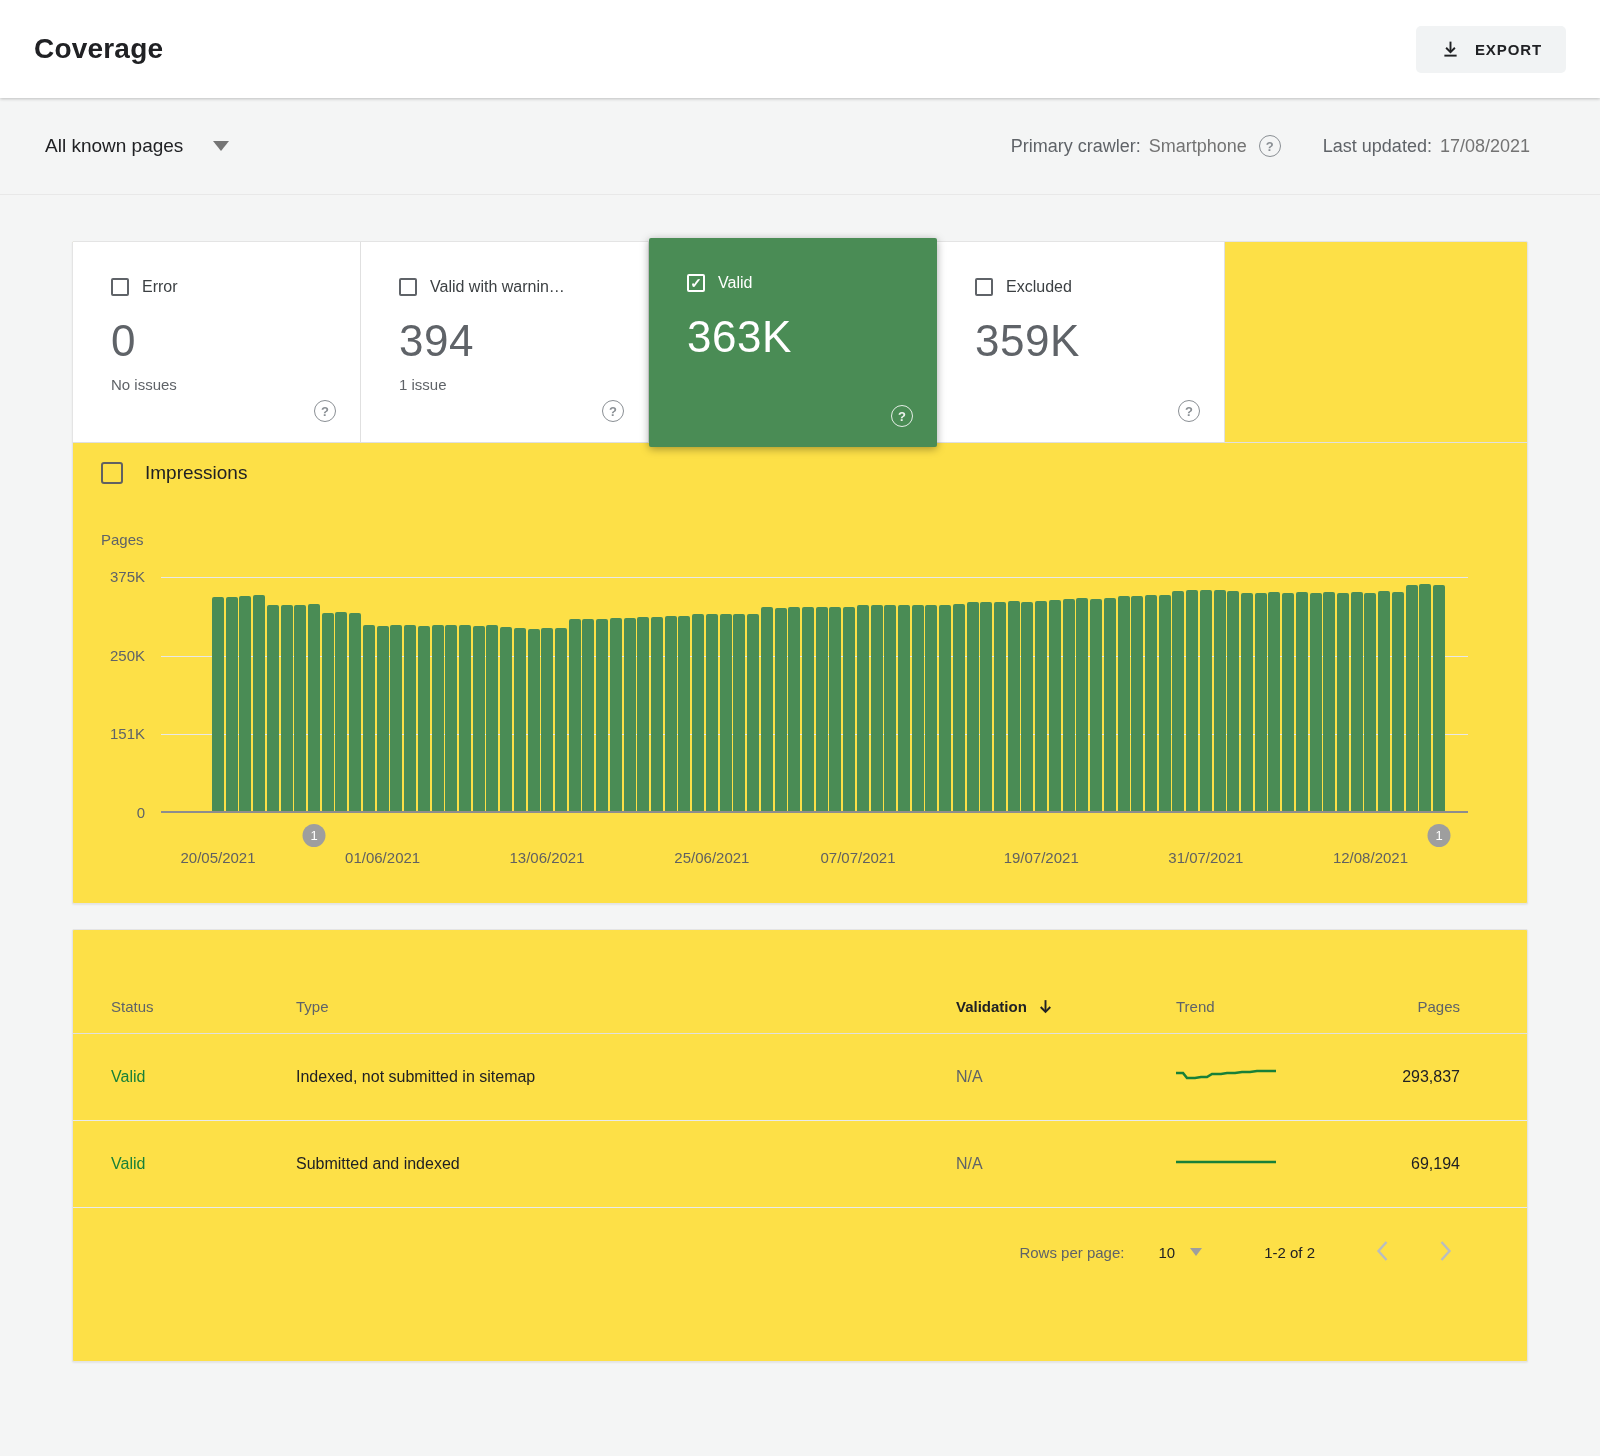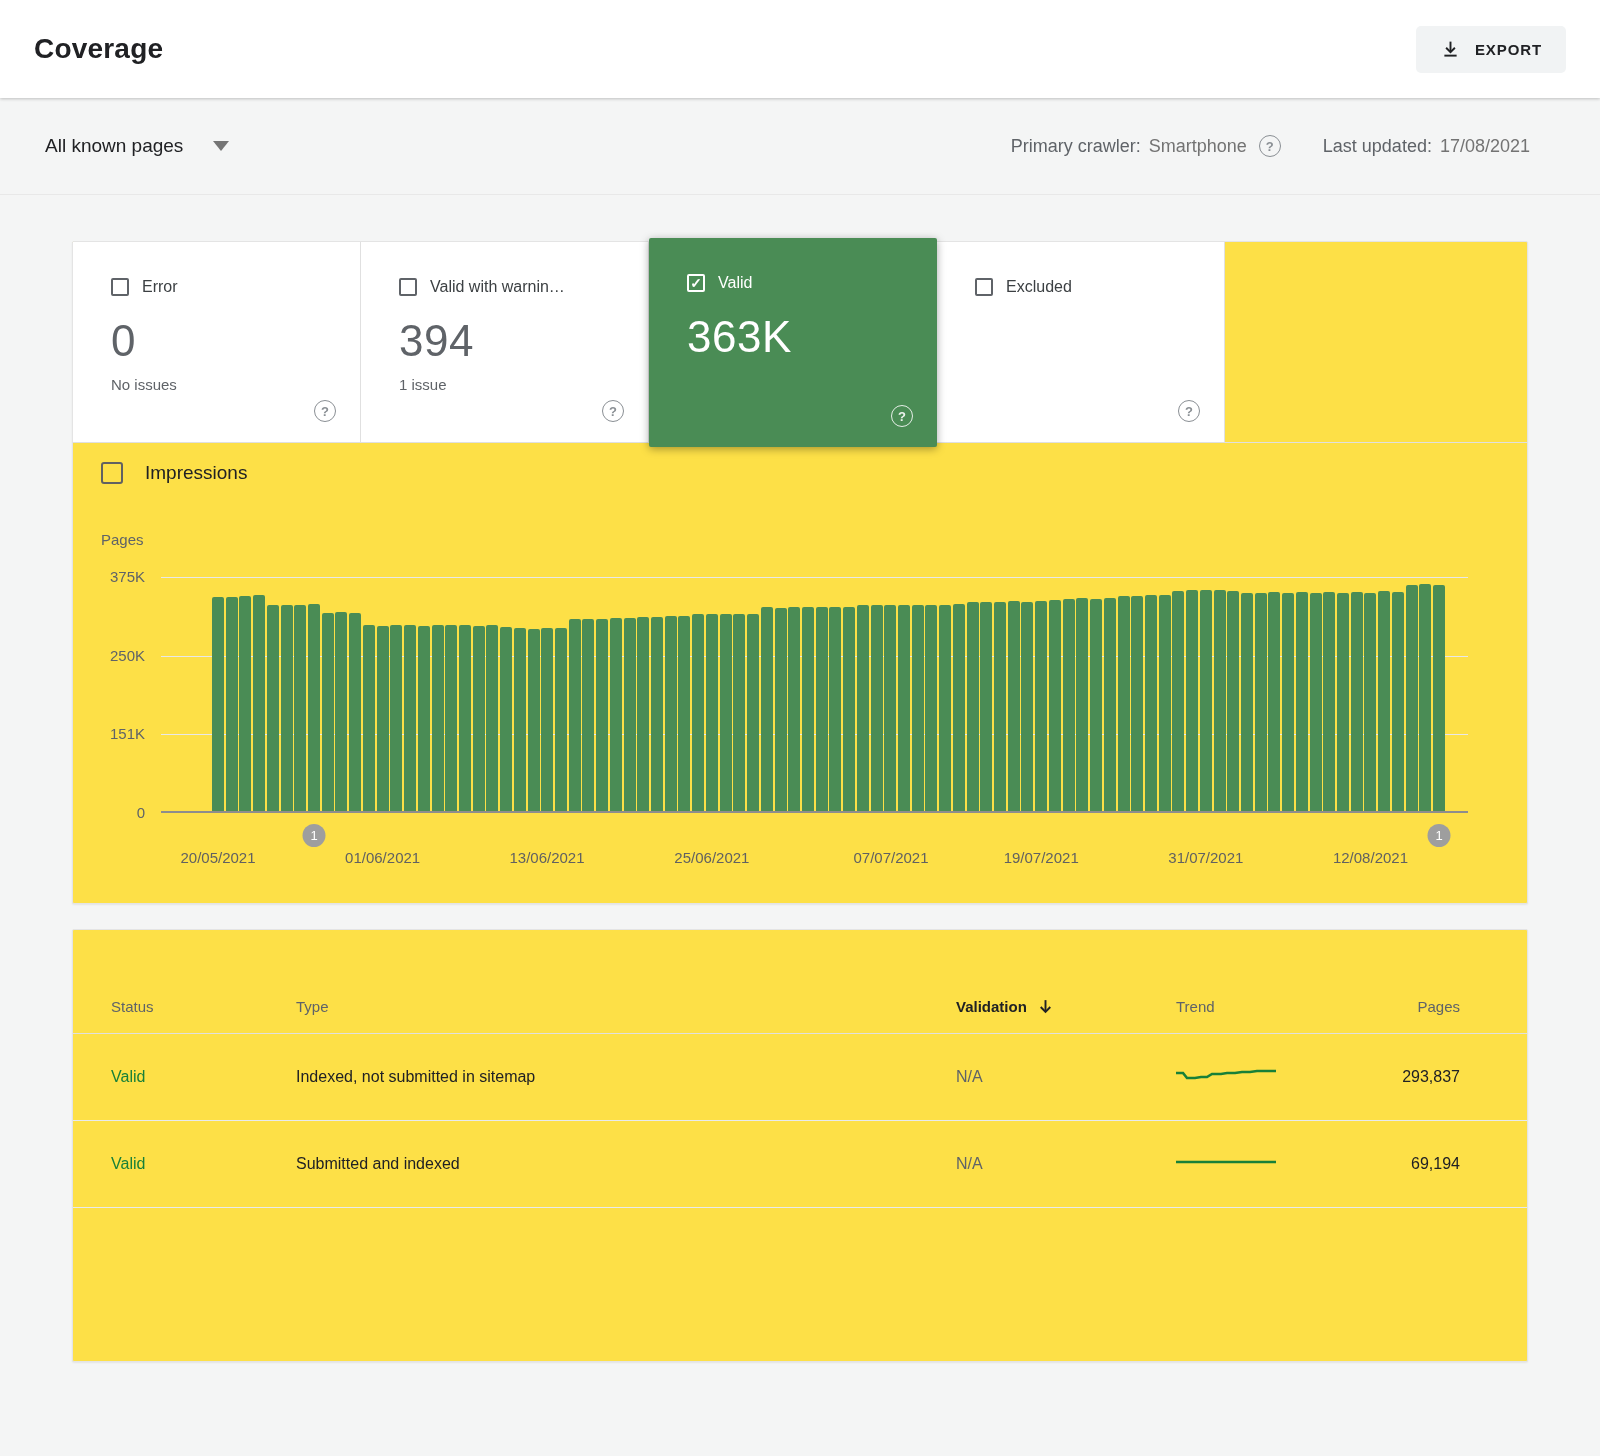--- a/index.html
+++ b/index.html
@@ -183,20 +183,21 @@
         <div class="tile-value">363K</div>
         <div class="tile-sub"></div>
         <span class="help tile-help">?</span>
       </div>
 
       <div class="tile">
         <div class="tile-top">
           <span class="cb"></span>
           <span class="tile-label">Excluded</span>
         </div>
+        <div class="tile-value">359K</div>
         <div class="tile-sub"></div>
         <span class="help tile-help">?</span>
       </div>
 
       <div class="tiles-filler"></div>
     </div>
 
     <div class="chart-section">
       <div class="impressions">
         <span class="cb"></span>
@@ -299,21 +300,21 @@
           <div class="bar" style="left: 1203.48px; width: 12px; height: 218.267px; background: rgb(74, 140, 85);"></div>
           <div class="bar" style="left: 1217.2px; width: 12px; height: 219.525px; background: rgb(74, 140, 85);"></div>
           <div class="bar" style="left: 1230.92px; width: 12px; height: 218.896px; background: rgb(74, 140, 85);"></div>
           <div class="bar" style="left: 1244.64px; width: 12px; height: 226.448px; background: rgb(74, 140, 85);"></div>
           <div class="bar" style="left: 1258.36px; width: 12px; height: 227.077px; background: rgb(74, 140, 85);"></div>
           <div class="bar" style="left: 1272.08px; width: 12px; height: 226.448px; background: rgb(74, 140, 85);"></div>
           <div class="xtick" style="left: 57px;">20/05/2021</div>
           <div class="xtick" style="left: 221.64px;">01/06/2021</div>
           <div class="xtick" style="left: 386px;">13/06/2021</div>
           <div class="xtick" style="left: 550.92px;">25/06/2021</div>
-          <div class="xtick" style="left: 730px;">07/07/2021</div>
+          <div class="xtick" style="left: 697px;">07/07/2021</div>
           <div class="xtick" style="left: 880.2px;">19/07/2021</div>
           <div class="xtick" style="left: 1044.84px;">31/07/2021</div>
           <div class="xtick" style="left: 1209.48px;">12/08/2021</div>
           <div class="badge" style="left: 153.04px;">1</div>
           <div class="badge" style="left: 1278.08px;">1</div>
         </div>
     </div>
   </section>
 
   <section class="panel details-panel">
@@ -351,14 +352,32 @@
       <div>Submitted and indexed</div>
       <div class="cell-validation">N/A</div>
       <div>
         <svg class="spark" width="100" height="22" viewBox="0 0 100 22">
           <polyline fill="none" stroke-width="2.6" points="0,11 100,11" stroke="#188038"></polyline>
         </svg>
       </div>
       <div class="col-pages">69,194</div>
     </div>
 
+    <div class="pagination">
+      <span class="rpp-label">Rows per page:</span>
+      <span class="rpp-value">
+        <span>10</span>
+        <span class="caret small"></span>
+      </span>
+      <span class="page-range">1-2 of 2</span>
+      <button class="pager-btn pager-prev">
+        <svg width="14" height="24" viewBox="0 0 14 24" fill="none" stroke="#b9bdc1" stroke-width="2.4">
+          <path d="M11.5 3 3.5 12l8 9"></path>
+        </svg>
+      </button>
+      <button class="pager-btn pager-next">
+        <svg width="14" height="24" viewBox="0 0 14 24" fill="none" stroke="#b9bdc1" stroke-width="2.4">
+          <path d="M2.5 3l8 9-8 9"></path>
+        </svg>
+      </button>
+    </div>
   </section>
 </main>
 
 </body></html>

